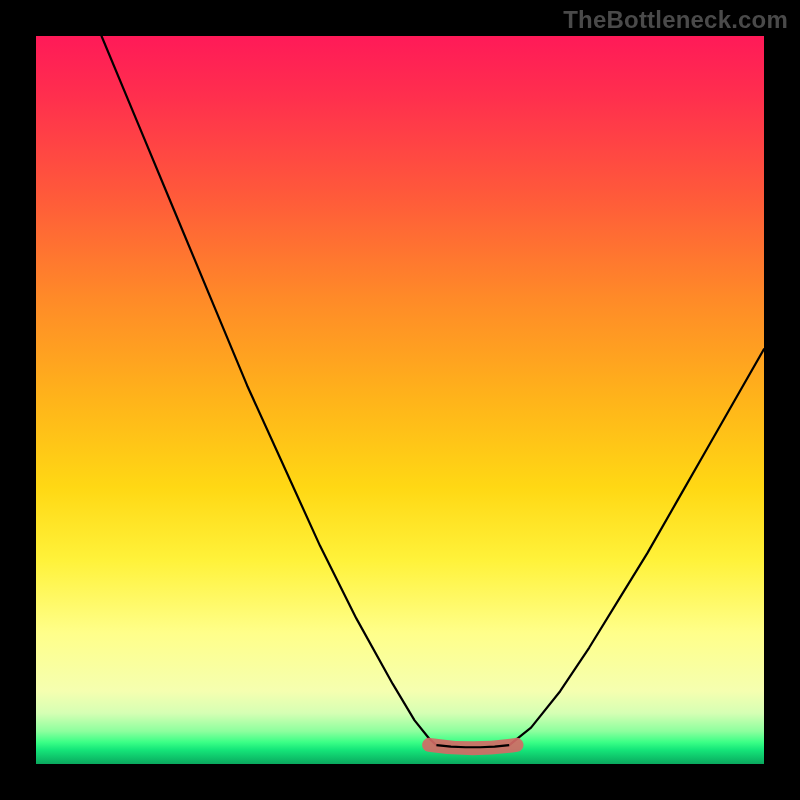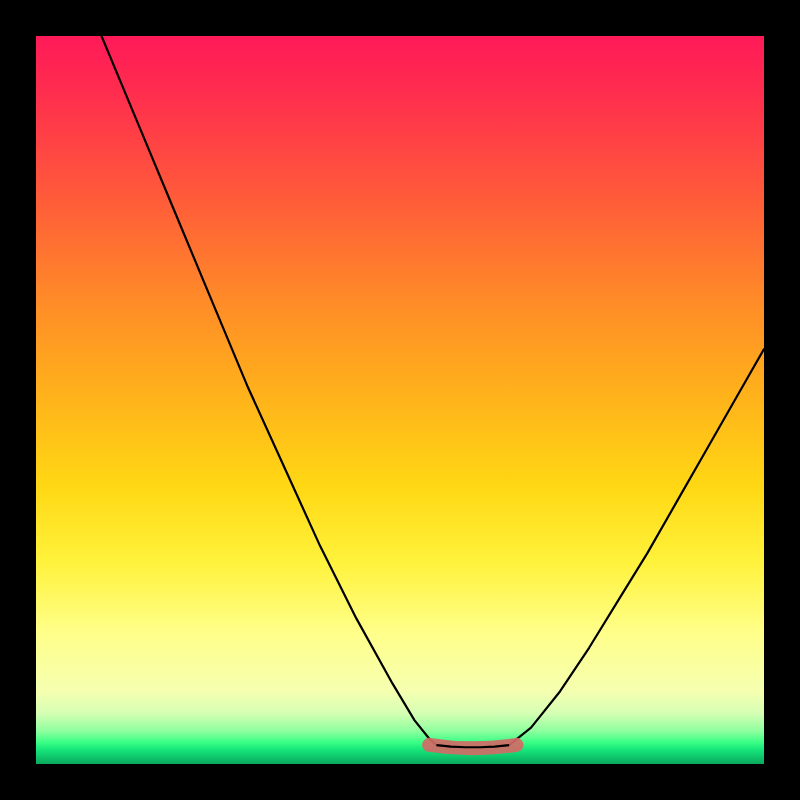--- a/index.html
+++ b/index.html
@@ -62,20 +62,21 @@
     position: absolute;
     inset: 0;
     width: 100%;
     height: 100%;
   }
 </style>
 </head>
 <body>
 
 <div class="frame">
+  <div class="watermark">TheBottleneck.com</div>
 
   <div class="plot-area">
     <div class="gradient-bg"></div>
     <svg class="curves" viewBox="0 0 728 728" preserveAspectRatio="none">
 
       <g id="curve-group">
           <path d="M65.52 0.00 L101.92 87.36 L138.32 174.72 L174.72 262.08 L211.12 349.44 L247.52 429.52 L283.92 509.60 L320.32 582.40 L356.72 647.92 L378.56 684.32 L393.12 702.52 L400.40 709.07 L400.40 709.07 L414.96 710.53 L429.52 711.26 L444.08 711.26 L458.64 710.53 L473.20 709.07 L473.20 709.07 L495.04 691.60 L524.16 655.20 L553.28 611.52 L582.40 564.20 L611.52 516.88 L640.64 465.92 L669.76 414.96 L698.88 364.00 L728.00 313.04" fill="none" stroke="#000000" stroke-width="2.2" stroke-linecap="round" stroke-linejoin="round"></path>
         </g>
       <g id="highlight-group">
           <path d="M 393.12 708.80

